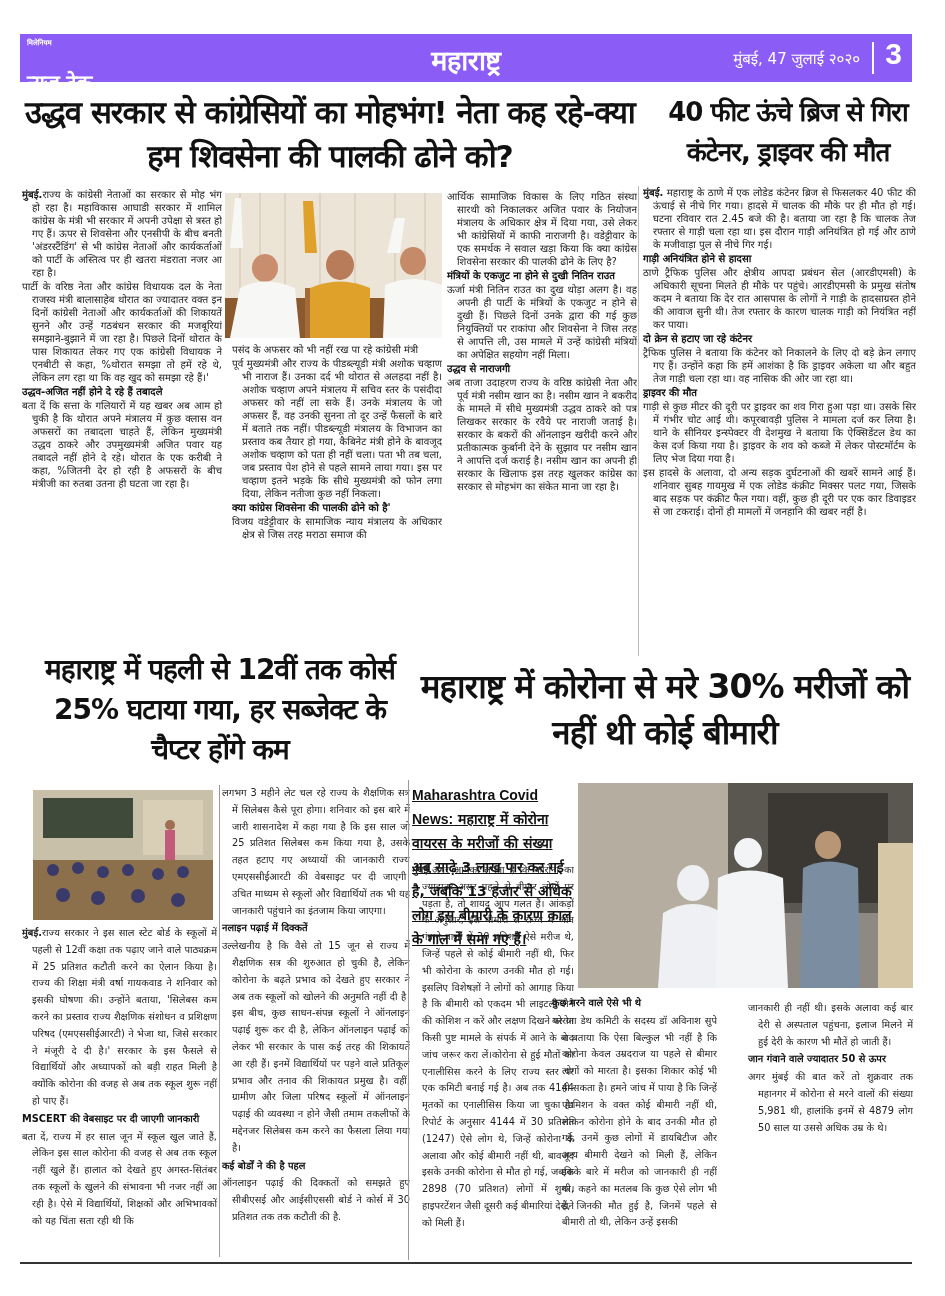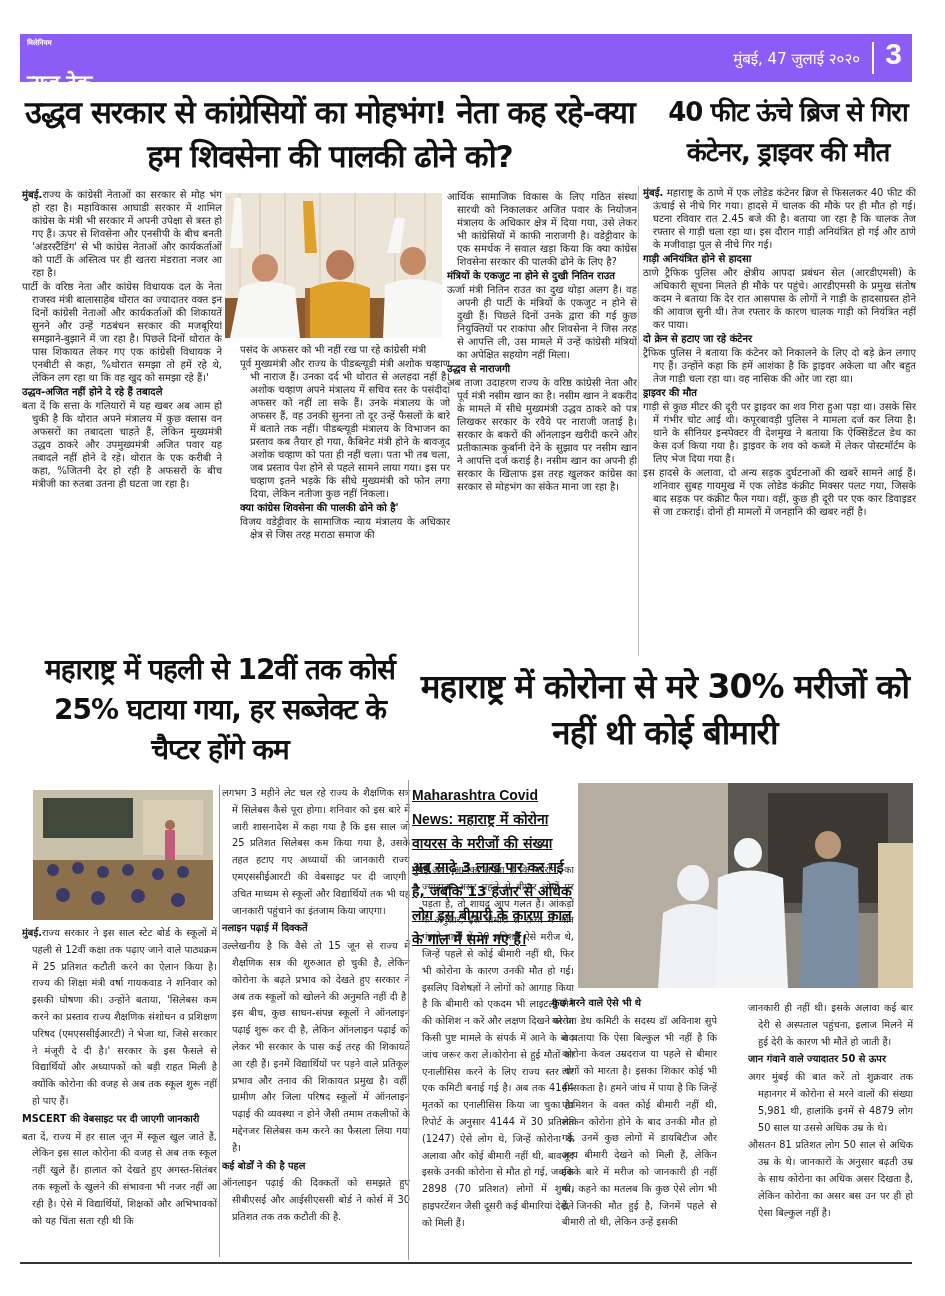--- a/index.html
+++ b/index.html
@@ -43,20 +43,21 @@
     text-decoration: underline; color: #111; font-family: "DejaVu Sans", sans-serif;
   }
   .kicker .en { font-family: "Liberation Sans", sans-serif; }
 </style>
 </head>
 <body>
 
 <div class="masthead">
   <span class="brand-small">मिलेनियम</span>
   <span class="brand-big">न्यूज टेक</span>
+  <span class="section-name">महाराष्ट्र</span>
   <span class="dateline">मुंबई, 47 जुलाई २०२०</span>
   <span class="pipe"></span>
   <span class="page-no">3</span>
 </div>
 
 <div class="headline h1">उद्धव सरकार से कांग्रेसियों का मोहभंग! नेता कह रहे-क्या हम शिवसेना की पालकी ढोने को?</div>
 
 <div class="col" style="left:22px; top:188px; width:200px; height:470px;">
   <p><span class="dateline-word">मुंबई.</span><span>राज्य के कांग्रेसी नेताओं का सरकार से मोह भंग हो रहा है। महाविकास आघाडी सरकार में शामिल कांग्रेस के मंत्री भी सरकार में अपनी उपेक्षा से त्रस्त हो गए हैं। ऊपर से शिवसेना और एनसीपी के बीच बनती 'अंडरस्टैंडिंग' से भी कांग्रेस नेताओं और कार्यकर्ताओं को पार्टी के अस्तित्व पर ही खतरा मंडराता नजर आ रहा है।</span></p>
   <p>पार्टी के वरिष्ठ नेता और कांग्रेस विधायक दल के नेता राजस्व मंत्री बालासाहेब थोरात का ज्यादातर वक्त इन दिनों कांग्रेसी नेताओं और कार्यकर्ताओं की शिकायतें सुनने और उन्हें गठबंधन सरकार की मजबूरियां समझाने-बुझाने में जा रहा है। पिछले दिनों थोरात के पास शिकायत लेकर गए एक कांग्रेसी विधायक ने एनबीटी से कहा, %थोरात समझा तो हमें रहे थे, लेकिन लग रहा था कि वह खुद को समझा रहे हैं।'</p>
@@ -83,21 +84,21 @@
     <path d="M5 55 L10 5 L16 5 L18 55 Z" fill="#f7f7f5"></path>
     <ellipse cx="115" cy="72" rx="14" ry="15" fill="#b87c5a"></ellipse>
     <path d="M85 95 Q115 82 145 95 L145 145 L85 145 Z" fill="#e0a12a"></path>
     <path d="M80 60 L78 8 L88 8 L92 60 Z" fill="#e0a12a"></path>
     <ellipse cx="188" cy="68" rx="13" ry="14" fill="#c58b69"></ellipse>
     <path d="M160 92 Q188 80 217 92 L217 145 L158 145 Z" fill="#f7f7f5"></path>
     <path d="M162 60 L170 25 L180 25 L175 60 Z" fill="#f7f7f5"></path>
   </svg>
 </div>
 
-<div class="col" style="left:240px; top:343px; width:210px; height:318px;">
+<div class="col" style="left:232px; top:343px; width:210px; height:318px;">
   <p>पसंद के अफसर को भी नहीं रख पा रहे कांग्रेसी मंत्री</p>
   <p>पूर्व मुख्यमंत्री और राज्य के पीडब्ल्यूडी मंत्री अशोक चव्हाण भी नाराज हैं। उनका दर्द भी थोरात से अलहदा नहीं है। अशोक चव्हाण अपने मंत्रालय में सचिव स्तर के पसंदीदा अफसर को नहीं ला सके हैं। उनके मंत्रालय के जो अफसर हैं, वह उनकी सुनना तो दूर उन्हें फैसलों के बारे में बताते तक नहीं। पीडब्ल्यूडी मंत्रालय के विभाजन का प्रस्ताव कब तैयार हो गया, कैबिनेट मंत्री होने के बावजूद अशोक चव्हाण को पता ही नहीं चला। पता भी तब चला, जब प्रस्ताव पेश होने से पहले सामने लाया गया। इस पर चव्हाण इतने भड़के कि सीधे मुख्यमंत्री को फोन लगा दिया, लेकिन नतीजा कुछ नहीं निकला।</p>
   <p class="sub">क्या कांग्रेस शिवसेना की पालकी ढोने को है'</p>
   <p>विजय वडेट्टीवार के सामाजिक न्याय मंत्रालय के अधिकार क्षेत्र से जिस तरह मराठा समाज की</p>
 </div>
 
 <div class="col" style="left:447px; top:190px; width:190px; height:470px;">
   <p>आर्थिक सामाजिक विकास के लिए गठित संस्था सारथी को निकालकर अजित पवार के नियोजन मंत्रालय के अधिकार क्षेत्र में दिया गया, उसे लेकर भी कांग्रेसियों में काफी नाराजगी है। वडेट्टीवार के एक समर्थक ने सवाल खड़ा किया कि क्या कांग्रेस शिवसेना सरकार की पालकी ढोने के लिए है?</p>
   <p class="sub">मंत्रियों के एकजुट ना होने से दुखी नितिन राउत</p>
   <p>ऊर्जा मंत्री नितिन राउत का दुख थोड़ा अलग है। वह अपनी ही पार्टी के मंत्रियों के एकजुट न होने से दुखी हैं। पिछले दिनों उनके द्वारा की गई कुछ नियुक्तियों पर राकांपा और शिवसेना ने जिस तरह से आपत्ति ली, उस मामले में उन्हें कांग्रेसी मंत्रियों का अपेक्षित सहयोग नहीं मिला।</p>
@@ -185,19 +186,18 @@
 
 <div class="col small" style="left:552px; top:995px; width:165px; height:270px;">
   <p class="sub">कुछ मरने वाले ऐसे भी थे</p>
   <p>कोरोना डेथ कमिटी के सदस्य डॉ अविनाश सुपे ने बताया कि ऐसा बिल्कुल भी नहीं है कि कोरोना केवल उम्रदराज या पहले से बीमार लोगों को मारता है। इसका शिकार कोई भी हो सकता है। हमने जांच में पाया है कि जिन्हें एडमिशन के वक्त कोई बीमारी नहीं थी, लेकिन कोरोना होने के बाद उनकी मौत हो गई, उनमें कुछ लोगों में डायबिटीज और अन्य बीमारी देखने को मिली हैं, लेकिन इसके बारे में मरीज को जानकारी ही नहीं थी। कहने का मतलब कि कुछ ऐसे लोग भी हैं, जिनकी मौत हुई है, जिनमें पहले से बीमारी तो थी, लेकिन उन्हें इसकी</p>
 </div>
 
 <div class="col small" style="left:748px; top:1000px; width:165px; height:265px;">
   <p>जानकारी ही नहीं थी। इसके अलावा कई बार देरी से अस्पताल पहुंचना, इलाज मिलने में हुई देरी के कारण भी मौतें हो जाती हैं।</p>
   <p class="sub">जान गंवाने वाले ज्यादातर 50 से ऊपर</p>
   <p>अगर मुंबई की बात करें तो शुक्रवार तक महानगर में कोरोना से मरने वालों की संख्या 5,981 थी, हालांकि इनमें से 4879 लोग 50 साल या उससे अधिक उम्र के थे।</p>
-  <p>औसतन 81 प्रतिशत लोग 50 साल से अधिक उम्र के थे। जानकारों के अनुसार बढ़ती उम्र के साथ कोरोना का अधिक असर दिखता है, लेकिन कोरोना का असर बस उन पर ही हो ऐसा बिल्कुल नहीं है।</p>
 </div>
 
 <div class="rule" style="left:20px; top:1262px; width:892px; height:1.5px;"></div>
 <div class="rule" style="left:219px; top:785px; width:1px; height:472px; background:#999;"></div>
 <div class="rule" style="left:408px; top:780px; width:1px; height:480px; background:#999;"></div>
 <div class="rule" style="left:638px; top:186px; width:1px; height:470px; background:#bbb;"></div>
 
 </body></html>

